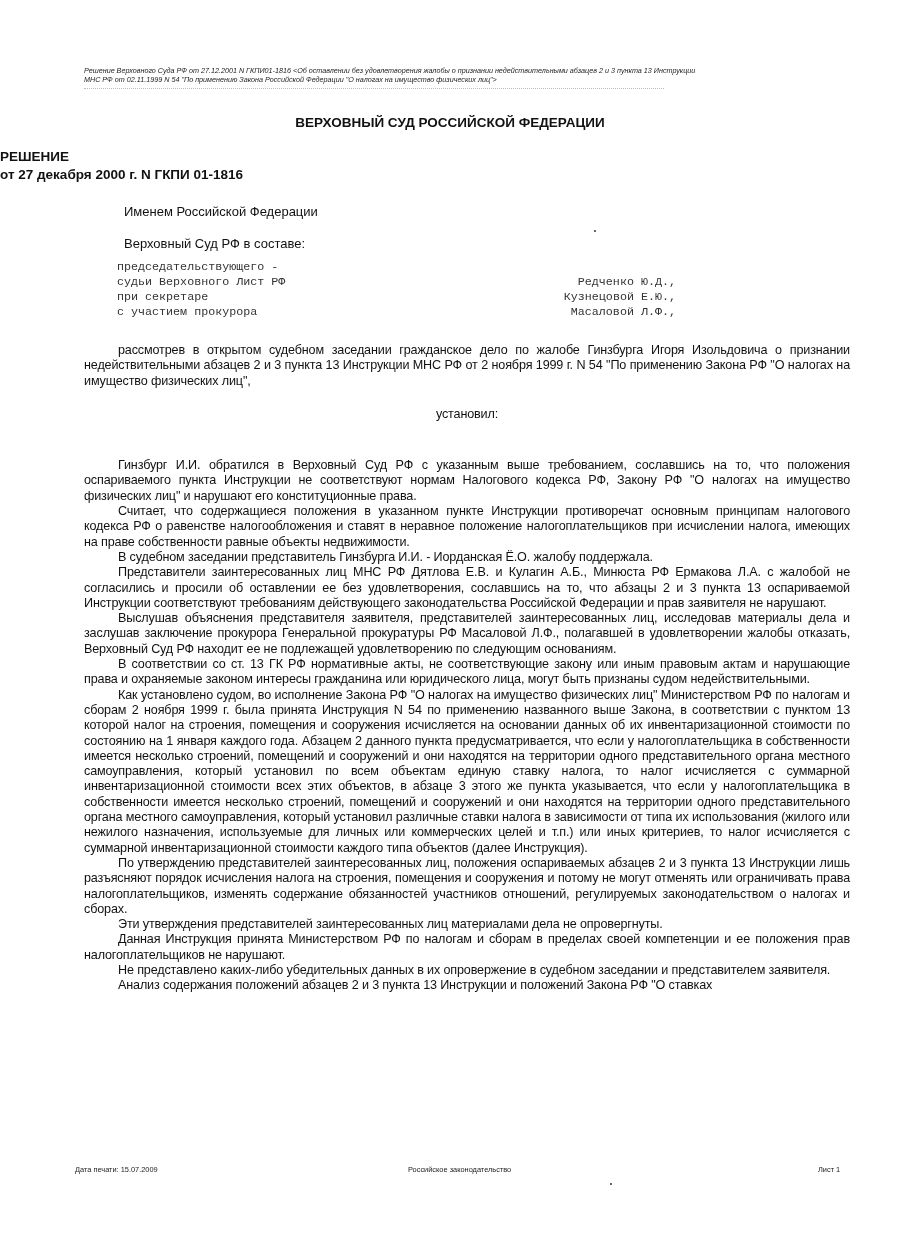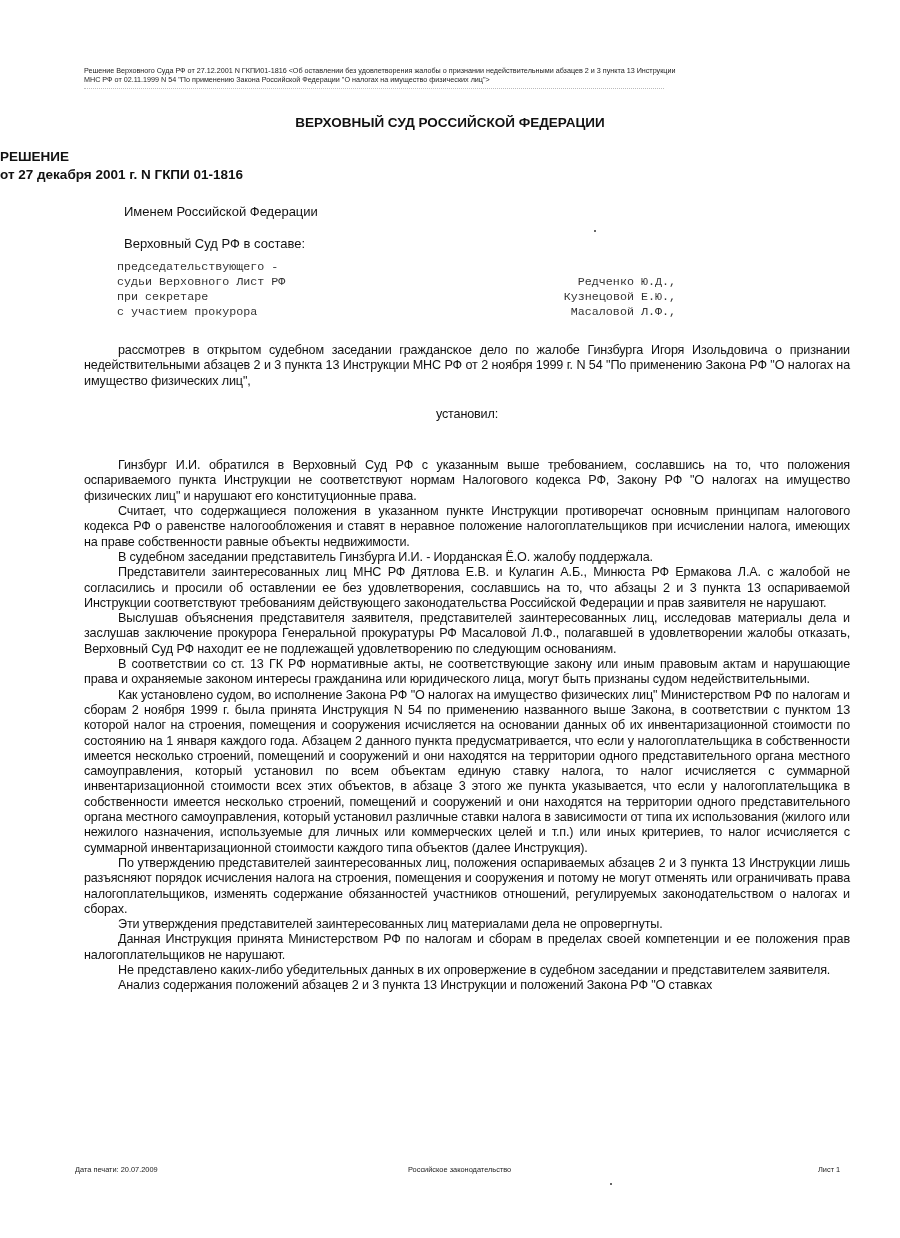--- a/index.html
+++ b/index.html
@@ -1,18 +1,18 @@
 <!DOCTYPE html>
 <html><head>
 <meta charset="utf-8">
 <style>
   html, body { margin: 0; padding: 0; background: #ffffff; }
   body { width: 900px; height: 1238px; position: relative; overflow: hidden; color: #111; }
   .page { position: absolute; left: 0; top: 0; width: 900px; height: 1238px; background: #fff; }
-  .hdr { position: absolute; left: 84px; top: 66px; width: 780px; font-family: "Liberation Sans", sans-serif; font-size: 7.2px; line-height: 9px; color: #222; }
+  .hdr { position: absolute; left: 84px; top: 66px; width: 780px; font-family: "Liberation Sans", sans-serif; font-size: 7.2px; line-height: 9px; color: #222; font-style: italic; }
   .hdr-dots { position: absolute; left: 84px; top: 88px; width: 580px; height: 2px; border-top: 1px dotted #bbb; }
   .court { position: absolute; left: 0; width: 900px; top: 115px; text-align: center; font-family: "Liberation Sans", sans-serif; font-weight: bold; font-size: 13.5px; }
   .decision { position: absolute; left: 0; width: 900px; top: 148px; text-align: left; font-family: "Liberation Sans", sans-serif; font-weight: bold; font-size: 13.5px; line-height: 18px; }
   .plain { position: absolute; font-family: "Liberation Sans", sans-serif; font-size: 13px; margin-top: 8px; }
   .mono { position: absolute; font-family: "Liberation Mono", monospace; font-size: 11.7px; line-height: 15px; color: #333; }
   .mono-left { left: 117px; top: 260px; }
   .mono-right { left: 500px; top: 275px; width: 176px; text-align: right; }
   .body { position: absolute; left: 84px; width: 766px; top: 343px; font-family: "Liberation Sans", sans-serif; font-size: 12.6px; line-height: 15.3px; text-align: justify; letter-spacing: -0.15px; }
   .body p { margin: 0; text-indent: 34px; }
   .body p.center { text-align: center; text-indent: 0; margin: 18px 0 36px 0; }
@@ -30,21 +30,21 @@
   <div class="hdr">
     <div>Решение Верховного Суда РФ от 27.12.2001 N ГКПИ01-1816 &lt;Об оставлении без удовлетворения жалобы о признании недействительными абзацев 2 и 3 пункта 13 Инструкции</div>
     <div>МНС РФ от 02.11.1999 N 54 "По применению Закона Российской Федерации "О налогах на имущество физических лиц"&gt;</div>
   </div>
   <div class="hdr-dots"></div>
 
   <div class="court">ВЕРХОВНЫЙ СУД РОССИЙСКОЙ ФЕДЕРАЦИИ</div>
 
   <div class="decision">
     <div>РЕШЕНИЕ</div>
-    <div>от 27 декабря 2001 г. N ГКПИ 01-1816</div>
+    <div>от 27 декабря 2000 г. N ГКПИ 01-1816</div>
   </div>
 
   <div class="plain" style="left:124px; top:196px;">Именем Российской Федерации</div>
   <div class="plain" style="left:124px; top:228px;">Верховный Суд РФ в составе:</div>
   <div class="speck" style="left:594px; top:230px;"></div>
 
   <div class="mono mono-left">
     <div>председательствующего -</div>
     <div>судьи Верховного Лист РФ</div>
     <div>при секретаре</div>
@@ -66,17 +66,17 @@
     <p>Выслушав объяснения представителя заявителя, представителей заинтересованных лиц, исследовав материалы дела и заслушав заключение прокурора Генеральной прокуратуры РФ Масаловой Л.Ф., полагавшей в удовлетворении жалобы отказать, Верховный Суд РФ находит ее не подлежащей удовлетворению по следующим основаниям.</p>
     <p>В соответствии со ст. 13 ГК РФ нормативные акты, не соответствующие закону или иным правовым актам и нарушающие права и охраняемые законом интересы гражданина или юридического лица, могут быть признаны судом недействительными.</p>
     <p>Как установлено судом, во исполнение Закона РФ "О налогах на имущество физических лиц" Министерством РФ по налогам и сборам 2 ноября 1999 г. была принята Инструкция N 54 по применению названного выше Закона, в соответствии с пунктом 13 которой налог на строения, помещения и сооружения исчисляется на основании данных об их инвентаризационной стоимости по состоянию на 1 января каждого года. Абзацем 2 данного пункта предусматривается, что если у налогоплательщика в собственности имеется несколько строений, помещений и сооружений и они находятся на территории одного представительного органа местного самоуправления, который установил по всем объектам единую ставку налога, то налог исчисляется с суммарной инвентаризационной стоимости всех этих объектов, в абзаце 3 этого же пункта указывается, что если у налогоплательщика в собственности имеется несколько строений, помещений и сооружений и они находятся на территории одного представительного органа местного самоуправления, который установил различные ставки налога в зависимости от типа их использования (жилого или нежилого назначения, используемые для личных или коммерческих целей и т.п.) или иных критериев, то налог исчисляется с суммарной инвентаризационной стоимости каждого типа объектов (далее Инструкция).</p>
     <p>По утверждению представителей заинтересованных лиц, положения оспариваемых абзацев 2 и 3 пункта 13 Инструкции лишь разъясняют порядок исчисления налога на строения, помещения и сооружения и потому не могут отменять или ограничивать права налогоплательщиков, изменять содержание обязанностей участников отношений, регулируемых законодательством о налогах и сборах.</p>
     <p>Эти утверждения представителей заинтересованных лиц материалами дела не опровергнуты.</p>
     <p>Данная Инструкция принята Министерством РФ по налогам и сборам в пределах своей компетенции и ее положения прав налогоплательщиков не нарушают.</p>
     <p>Не представлено каких-либо убедительных данных в их опровержение в судебном заседании и представителем заявителя.</p>
     <p>Анализ содержания положений абзацев 2 и 3 пункта 13 Инструкции и положений Закона РФ "О ставках</p>
   </div>
 
-  <div class="footer f-left">Дата печати: 20.07.2009</div>
+  <div class="footer f-left">Дата печати: 15.07.2009</div>
   <div class="footer f-center">Российское законодательство</div>
   <div class="footer f-right">Лист 1</div>
   <div class="speck" style="left:610px; top:1183px;"></div>
 </div>
 
 </body></html>

